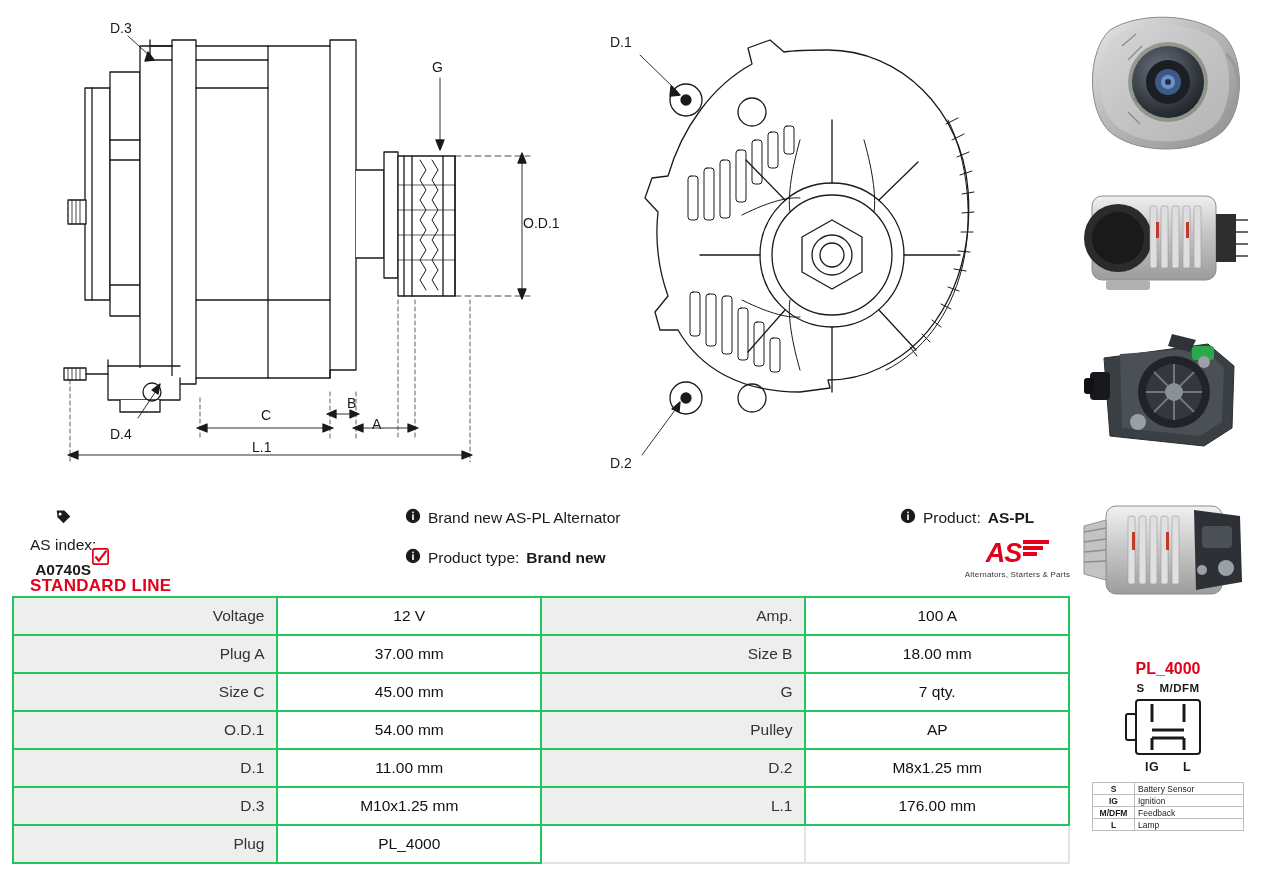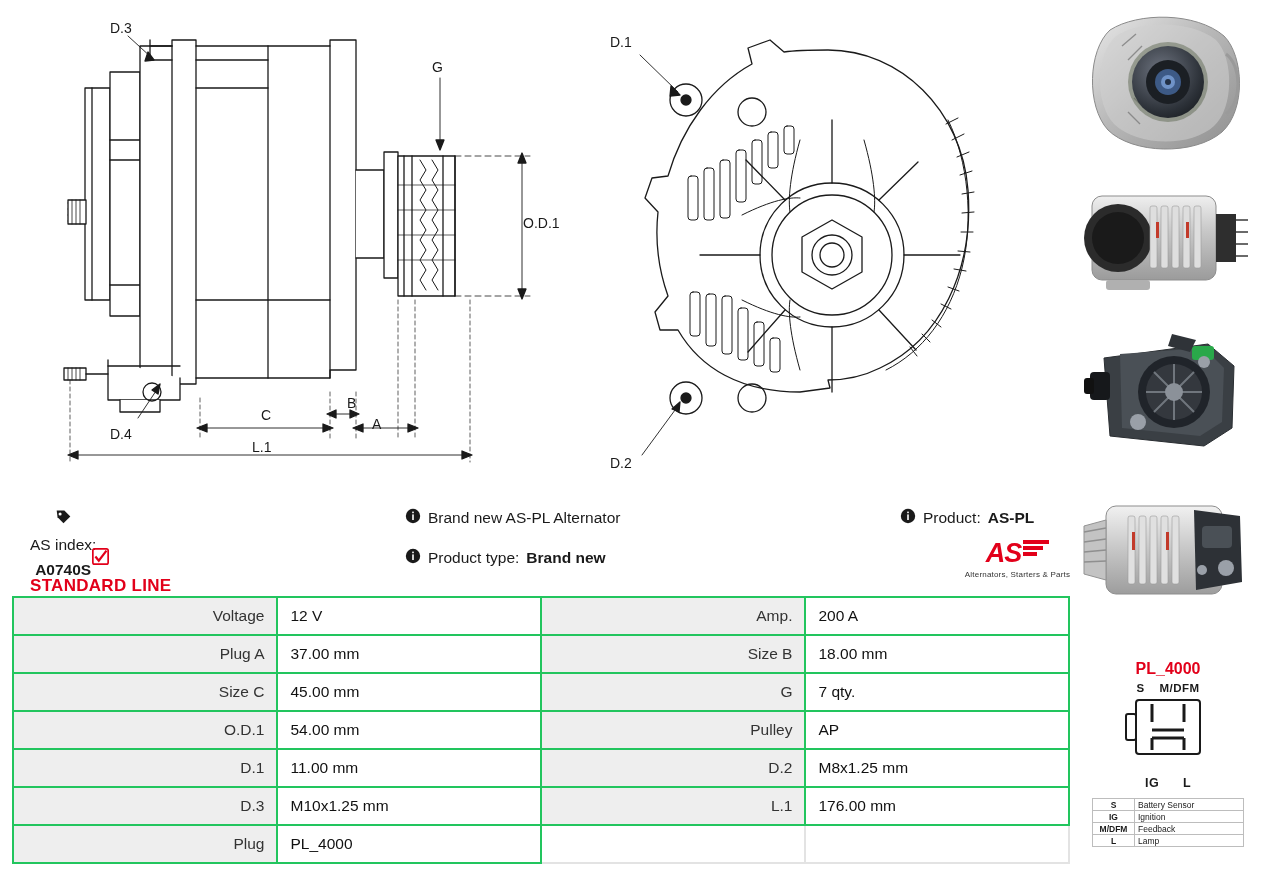--- a/index.html
+++ b/index.html
@@ -67,31 +67,31 @@
     position: absolute; left: 12px; top: 596px; width: 1058px;
     border-collapse: collapse; font-size: 15.5px;
   }
   .spec-table td {
     border: 2px solid #22c55e; height: 38px; padding: 0 12px;
   }
   .spec-table td.label {
     background: #eeeeee; text-align: right; color: #333; width: 265px;
   }
   .spec-table td.value {
-    background: #ffffff; text-align: left; color: #111; width: 264px;
+    background: #ffffff; text-align: center; color: #111; width: 264px;
   }
   .spec-table td.empty { background: #ffffff; border-color:#e3e3e3; }
 
   
   .plug-box {
     position: absolute; left: 1082px; top: 660px; width: 172px; text-align: center;
   }
   .plug-title { color: #e2001a; font-weight: bold; font-size: 16px; margin-bottom: 4px; }
   .plug-toplabels { font-size: 11.5px; font-weight: bold; letter-spacing:0.5px; }
-  .plug-bottomlabels { font-size: 12.5px; font-weight: bold; letter-spacing:0.5px; margin-top:18px;}
+  .plug-bottomlabels { font-size: 12.5px; font-weight: bold; letter-spacing:0.5px; margin-top:2px;}
   .plug-legend { width: 152px; margin: 8px auto 0; border-collapse: collapse; font-size: 8.5px; }
   .plug-legend td { border: 1px solid #bdbdbd; height: 12px; padding: 0 3px; }
   .plug-legend td.k { width: 42px; text-align:center; font-weight:bold; }
   .plug-legend td.v { text-align:left; }
 </style>
 </head>
 <body>
 
 <div class="page">
 
@@ -448,21 +448,21 @@
     <span class="mark">AS</span><span class="bars"><i></i><i></i><i></i></span>
     <div class="sub">Alternators, Starters &amp; Parts</div>
   </div>
 
   <table class="spec-table">
     <tbody>
       <tr>
         <td class="label">Voltage</td>
         <td class="value">12 V</td>
         <td class="label">Amp.</td>
-        <td class="value">200 A</td>
+        <td class="value">100 A</td>
       </tr>
       <tr>
         <td class="label">Plug A</td>
         <td class="value">37.00 mm</td>
         <td class="label">Size B</td>
         <td class="value">18.00 mm</td>
       </tr>
       <tr>
         <td class="label">Size C</td>
         <td class="value">45.00 mm</td>

